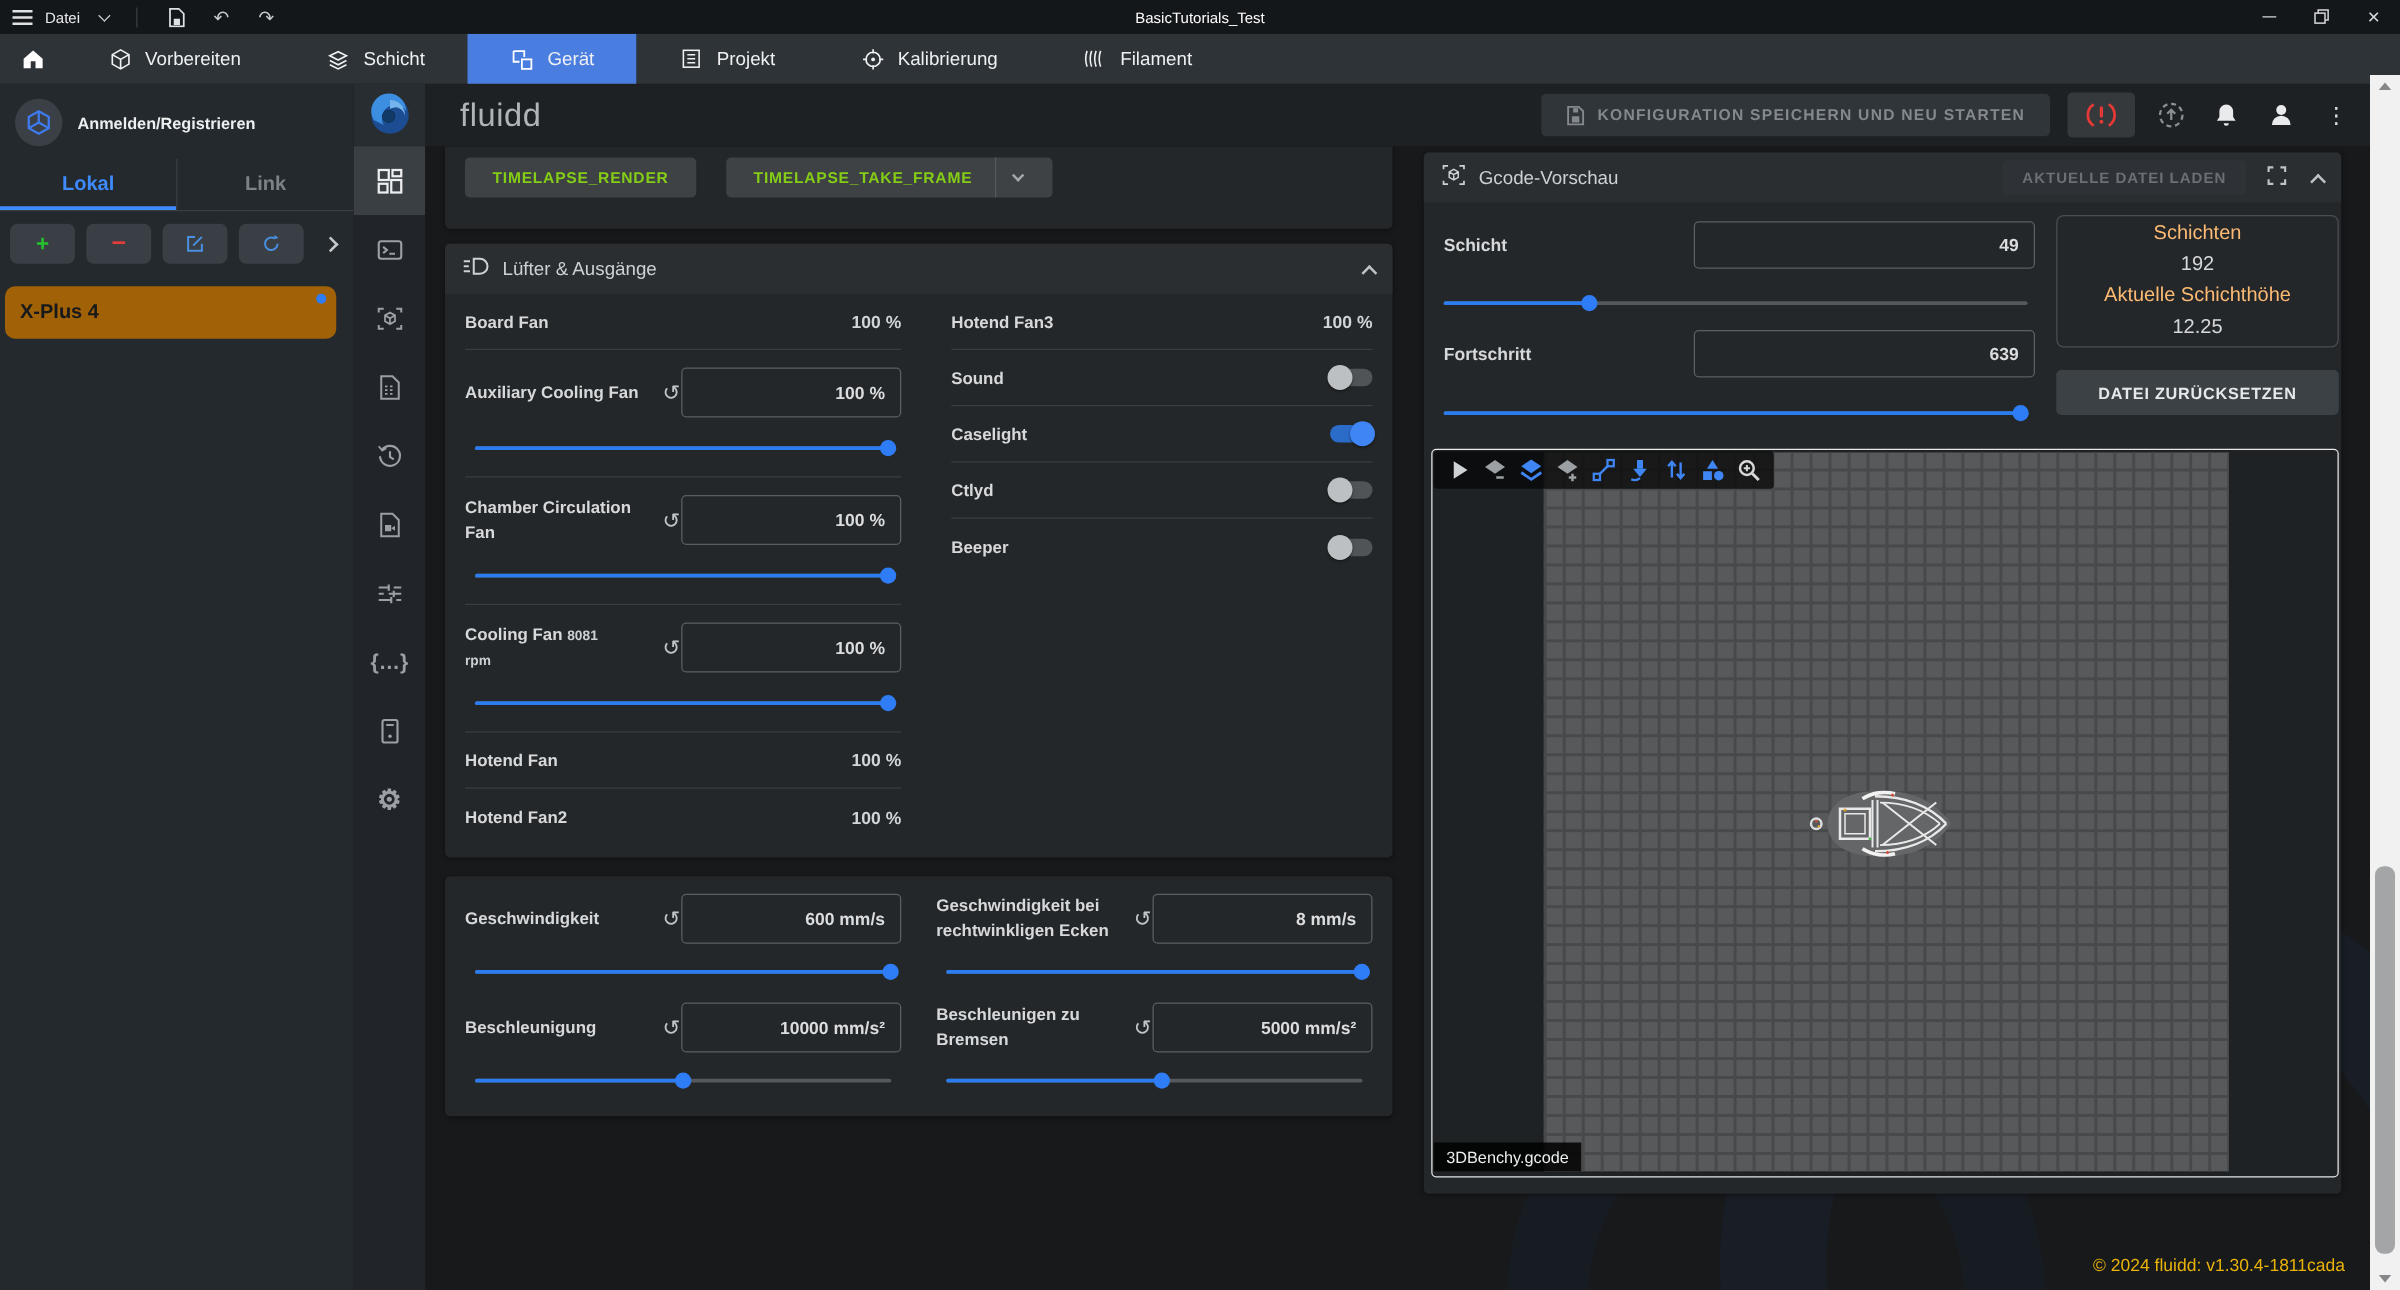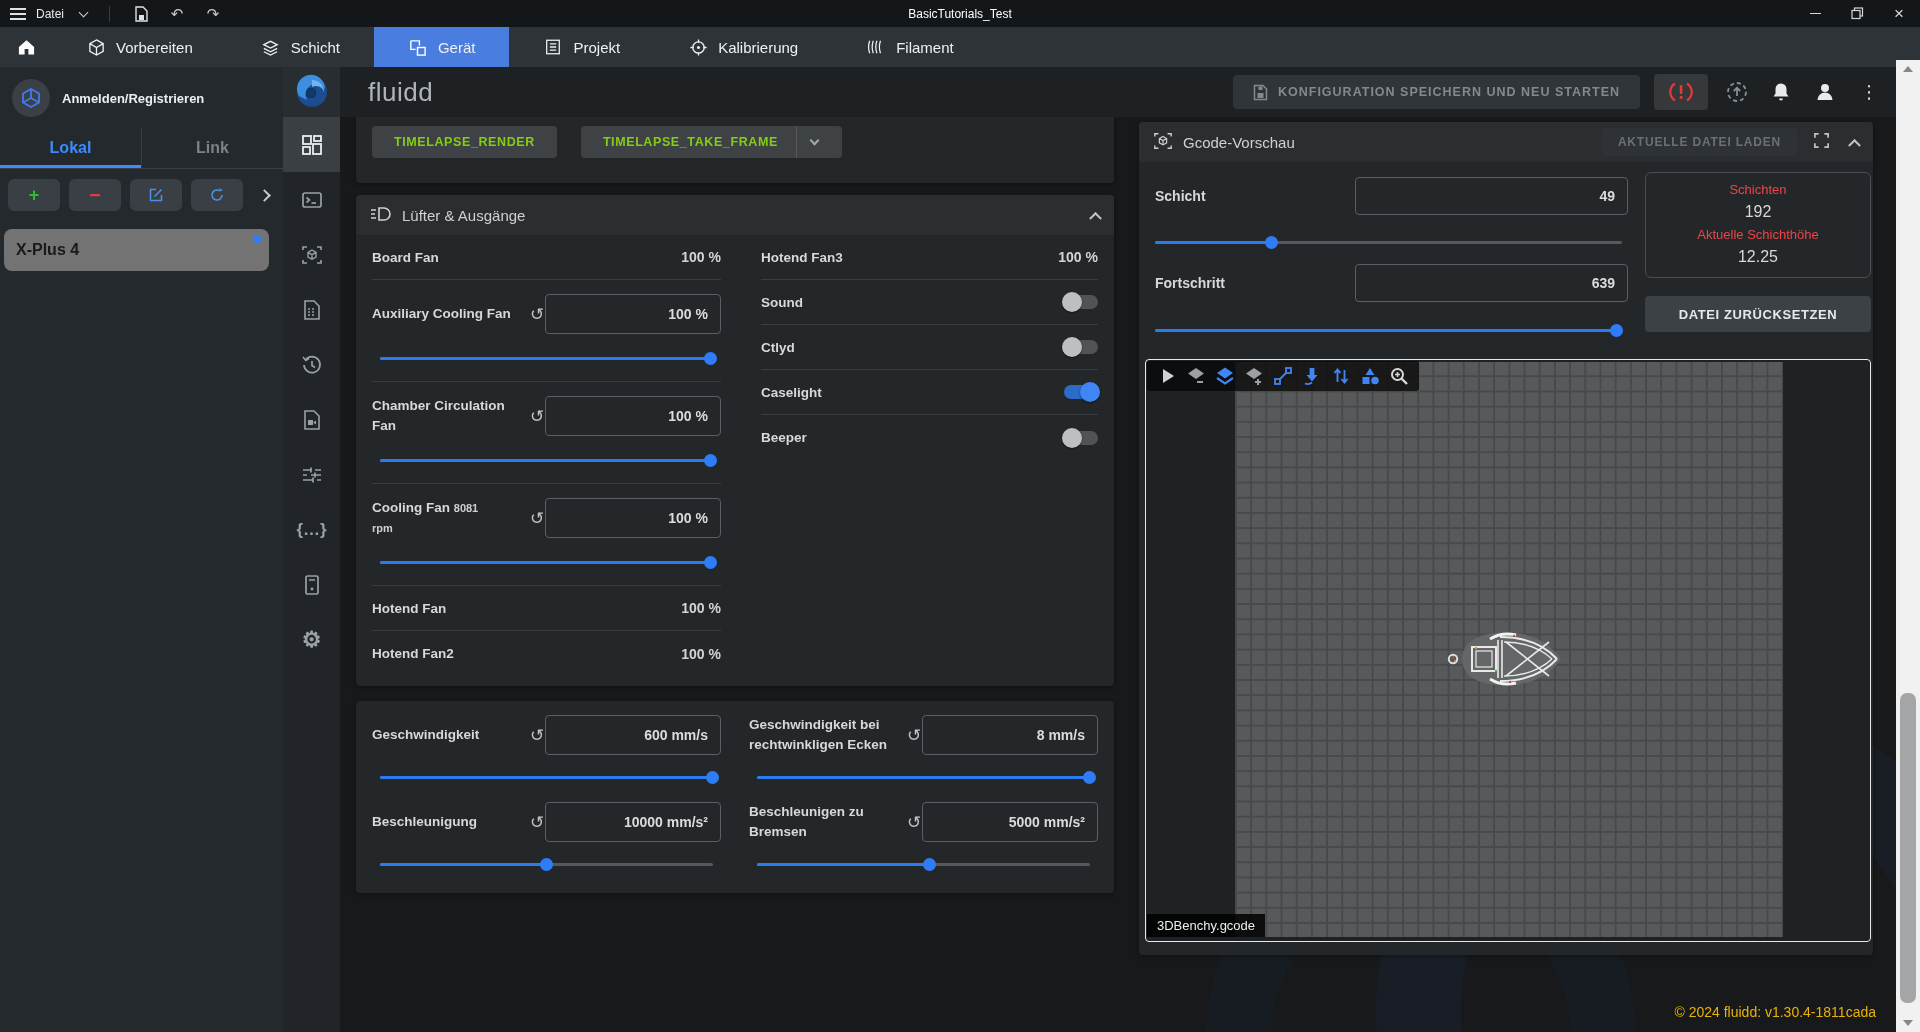--- a/index.html
+++ b/index.html
@@ -35,21 +35,21 @@
   .acct-label { font-size:13px; font-weight:bold; color:#eceef0; }
   .side-tabs { display:flex; height:42px; border-bottom:1px solid #3a3f44; }
   .side-tab { flex:1; display:flex; align-items:center; justify-content:center; font-size:16px; font-weight:bold; color:#7d8287; position:relative; }
   .side-tab.active { color:#3d8bfd; box-shadow:inset 0 -3px 0 #3d8bfd; }
   .side-tab + .side-tab { border-left:1px solid #3a3f44; }
   .side-toolbar { display:flex; align-items:center; gap:9px; padding:10px 8px 8px 8px; }
   .sbtn { width:52px; height:32px; background:#393f44; border-radius:6px; display:flex; align-items:center; justify-content:center; font-size:18px; font-weight:bold; }
   .sbtn.green { color:#27c12e; }
   .sbtn.red { color:#e23c3c; font-size:20px; }
   .side-chev { margin-left:auto; margin-right:6px; width:9px; height:9px; border-right:2.5px solid #c6c9cb; border-top:2.5px solid #c6c9cb; transform:rotate(45deg); }
-  .printer-item { position:relative; margin:10px 14px 0 4px; height:42px; background:#737373; border-radius:8px; display:flex; align-items:center; padding-left:12px; color:#17191b; font-size:16px; font-weight:bold; }
+  .printer-item { position:relative; margin:10px 14px 0 4px; height:42px; background:#a16207; border-radius:8px; display:flex; align-items:center; padding-left:12px; color:#17191b; font-size:16px; font-weight:bold; }
   .printer-dot { position:absolute; right:8px; top:6px; width:8px; height:8px; border-radius:50%; background:#2f7df6; }
 
   
   .appbar { position:absolute; left:283px; top:67px; width:1613px; height:50px; background:#1d2124; display:flex; align-items:center; z-index:4; }
   .logo-box { width:57px; height:50px; background:#282d31; display:flex; align-items:center; justify-content:center; }
   .brand { margin-left:28px; font-size:26px; color:#b0b4b8; letter-spacing:0.5px; }
   .appbar-right { margin-left:auto; display:flex; align-items:center; gap:14px; padding-right:12px; }
   .cfg-btn { height:34px; background:#303539; border-radius:4px; display:flex; align-items:center; gap:10px; padding:0 20px; color:#84898d; font-size:12.5px; font-weight:bold; letter-spacing:1px; }
   .estop-btn { width:54px; height:36px; background:#35393c; border-radius:4px; display:flex; align-items:center; justify-content:center; }
   .icbtn { width:30px; height:30px; display:flex; align-items:center; justify-content:center; color:#e8eaec; }
@@ -110,21 +110,21 @@
   .lim-cell { display:flex; flex-direction:column; padding-top:10px; }
   .lim-cell .slider { margin:14px 8px 6px 8px; }
 
   
   #card-gcode { left:799px; top:5px; width:734px; height:833px; }
   .gc-hdr-btn { height:28px; background:#2e3236; border-radius:4px; display:flex; align-items:center; padding:0 16px; color:#6b7075; font-size:12px; font-weight:bold; letter-spacing:0.8px; }
   .gc-lbl { position:absolute; font-size:14px; font-weight:bold; color:#d6d8da; height:38px; display:flex; align-items:center; left:16px; }
   .gc-input { position:absolute; left:216px; width:273px; height:38px; border:1px solid #5b5f63; border-radius:4px; display:flex; align-items:center; justify-content:flex-end; padding:0 12px; font-size:14px; font-weight:bold; color:#dadcde; }
   .gc-slider { position:absolute; left:16px; width:467px; }
   .infobox { position:absolute; left:506px; top:50px; width:226px; height:106px; border:1px solid #4a4e52; border-radius:6px; display:flex; flex-direction:column; align-items:center; justify-content:center; line-height:1.55; }
-  .info-k { font-size:13px; color:#ef4444; }
+  .info-k { font-size:16px; color:#fdba74; }
   .info-v { font-size:16px; color:#d6d8da; }
   .reset-file-btn { position:absolute; left:506px; top:174px; width:226px; height:36px; background:#3c4145; border-radius:4px; display:flex; align-items:center; justify-content:center; color:#e6e8ea; font-size:13px; font-weight:bold; letter-spacing:0.6px; }
 
   .gcanvas { position:absolute; left:6px; top:237px; width:726px; height:583px; border:1px solid #e8e8e8; border-radius:4px; background:#1f2225; overflow:hidden; }
   .bed { position:absolute; left:89px; top:2px; width:548px; bottom:4px; background-color:#58595b;
          background-image:linear-gradient(0deg, #48494b 2px, transparent 2px), linear-gradient(90deg, #48494b 2px, transparent 2px);
          background-size:15.2px 15.2px; }
   .gtoolbar { position:absolute; left:1px; top:1px; height:30px; background:rgba(8,8,8,0.78); border-radius:3px; display:flex; align-items:center; gap:7px; padding:0 9px; }
   .gt-ic { width:22px; height:22px; display:flex; align-items:center; justify-content:center; }
   .benchy { position:absolute; left:300px; top:264px; }
@@ -478,28 +478,28 @@
             <span class="lbl">Hotend Fan3</span>
             <span class="val">100 %</span>
           </div>
           <div class="frow">
             <span class="lbl">Sound</span>
             <span class="toggle">
                 <span class="knob"></span>
               </span>
           </div>
           <div class="frow">
+            <span class="lbl">Caselight</span>
+            <span class="toggle on">
+                <span class="knob"></span>
+              </span>
+          </div>
+          <div class="frow">
             <span class="lbl">Ctlyd</span>
             <span class="toggle">
-                <span class="knob"></span>
-              </span>
-          </div>
-          <div class="frow">
-            <span class="lbl">Caselight</span>
-            <span class="toggle on">
                 <span class="knob"></span>
               </span>
           </div>
           <div class="frow last">
             <span class="lbl">Beeper</span>
             <span class="toggle">
                 <span class="knob"></span>
               </span>
           </div>
         </div>

